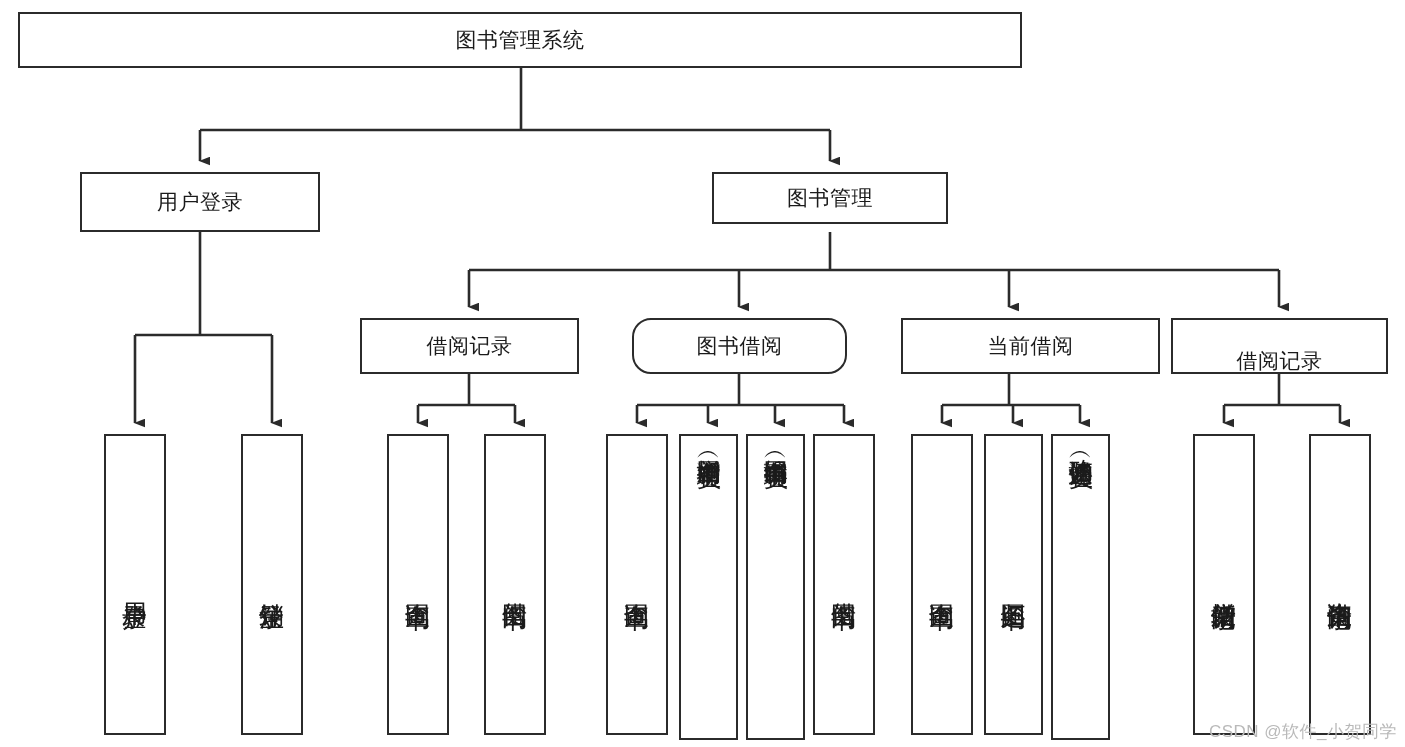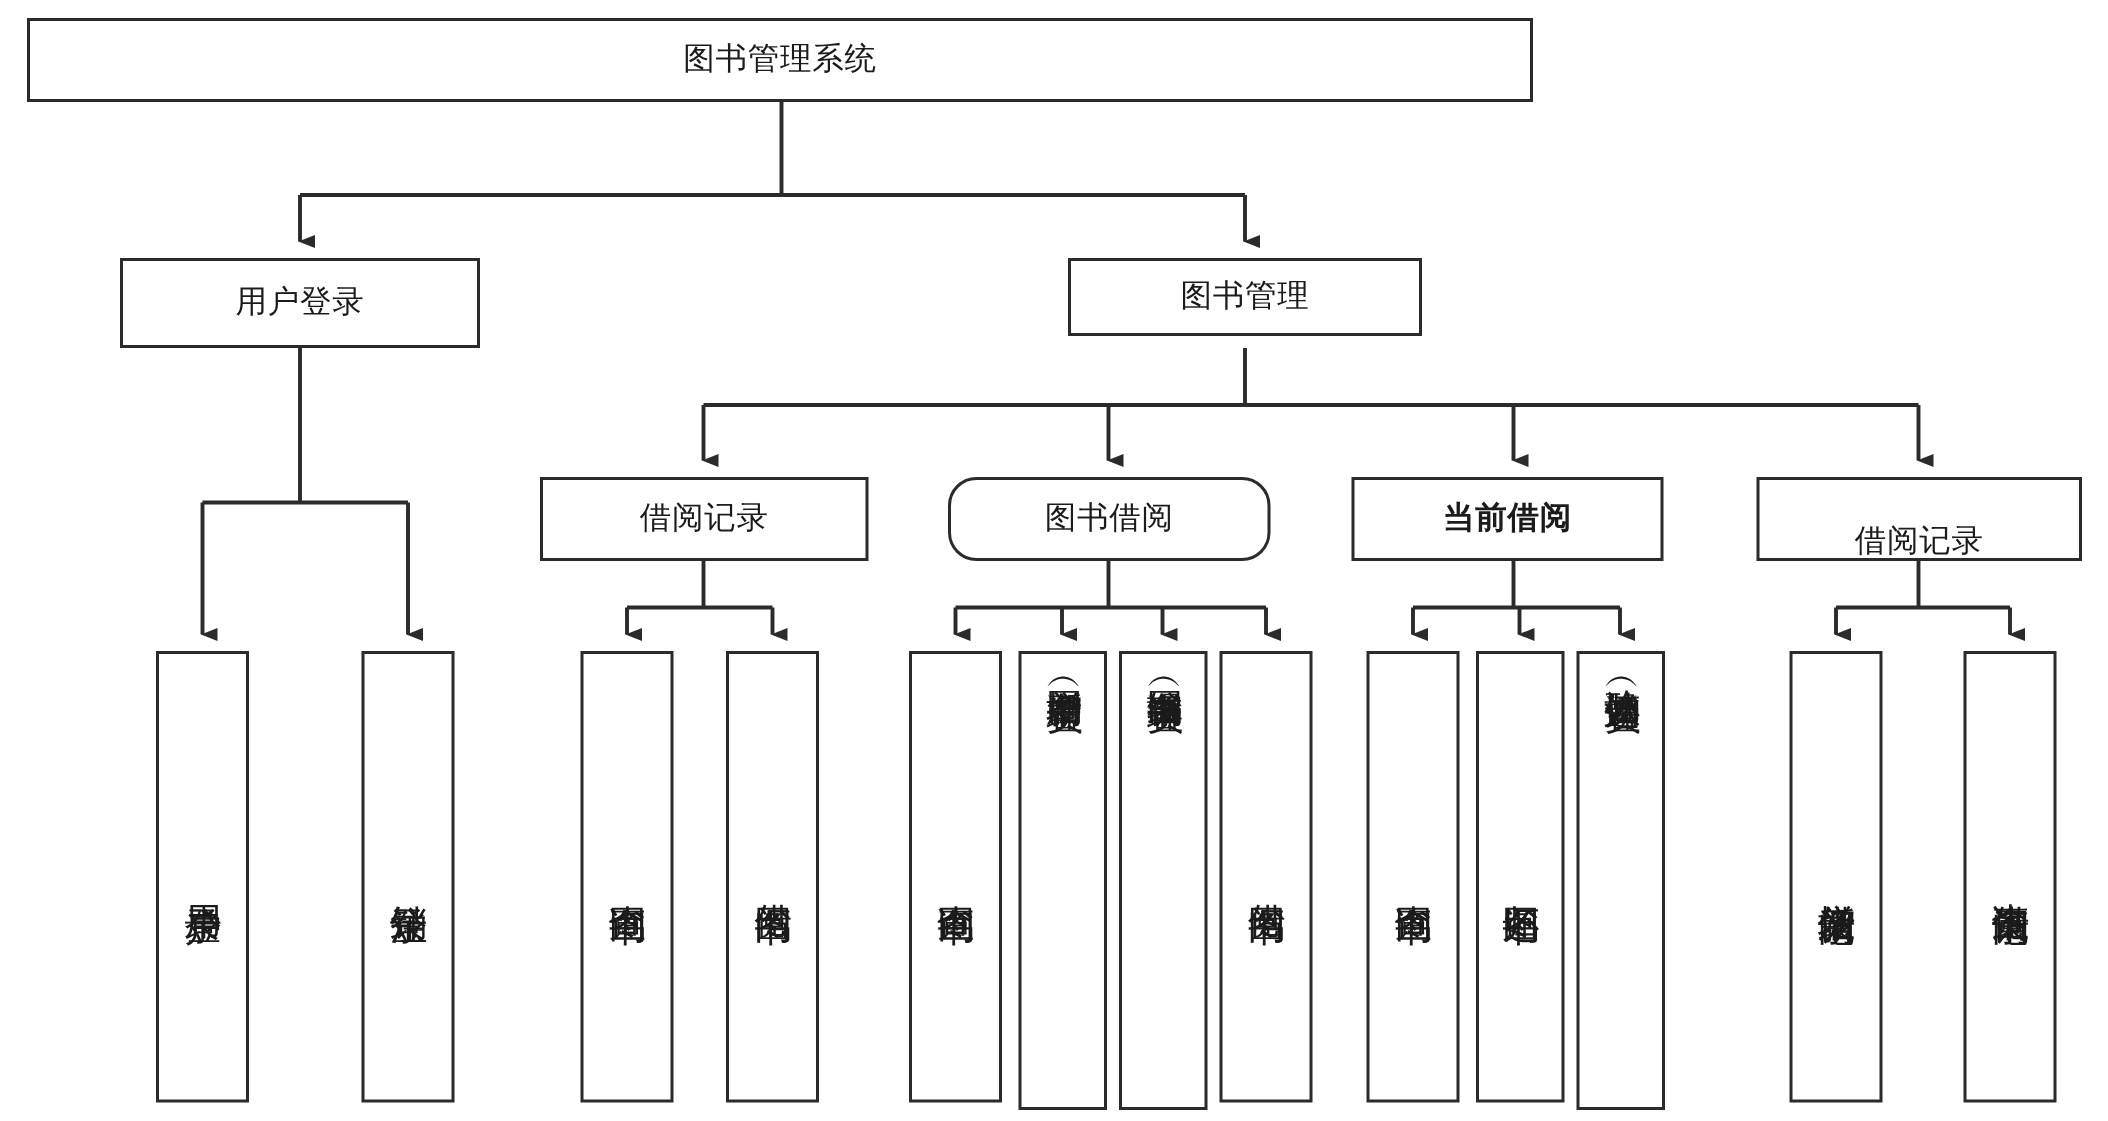--- a/index.html
+++ b/index.html
@@ -132,21 +132,21 @@
       </div>
       <div class="node horizontal" style="left: 712px; top: 172px; width: 236px; height: 52px;">
         <span class="node-label">图书管理</span>
       </div>
       <div class="node horizontal" style="left: 360px; top: 318px; width: 219px; height: 56px;">
         <span class="node-label">借阅记录</span>
       </div>
       <div class="node horizontal" style="left: 632px; top: 318px; width: 215px; height: 56px; border-radius: 19px;">
         <span class="node-label">图书借阅</span>
       </div>
-      <div class="node horizontal" style="left: 901px; top: 318px; width: 208px; height: 56px; font-weight: bold;">
+      <div class="node horizontal" style="left: 901px; top: 318px; width: 259px; height: 56px;">
         <span class="node-label">当前借阅</span>
       </div>
       <div class="node horizontal" style="left: 1171px; top: 318px; width: 217px; height: 56px; align-items: flex-end;">
         <span class="node-label">借阅记录</span>
       </div>
       <div class="node vertical" style="left: 104px; top: 434px; width: 62px; height: 301px;">
         <span class="node-label">用户登录</span>
       </div>
       <div class="node vertical" style="left: 241px; top: 434px; width: 62px; height: 301px;">
         <span class="node-label">注销登录</span>
@@ -179,13 +179,14 @@
         <span class="node-label">确认归还（管理员）</span>
       </div>
       <div class="node vertical" style="left: 1193px; top: 434px; width: 62px; height: 301px;">
         <span class="node-label">新增借阅记录</span>
       </div>
       <div class="node vertical" style="left: 1309px; top: 434px; width: 62px; height: 301px;">
         <span class="node-label">查询借阅记录</span>
       </div>
     </div>
 
+  <div class="watermark">CSDN @软件_小贺同学</div>
 </div>
 
 </body></html>

